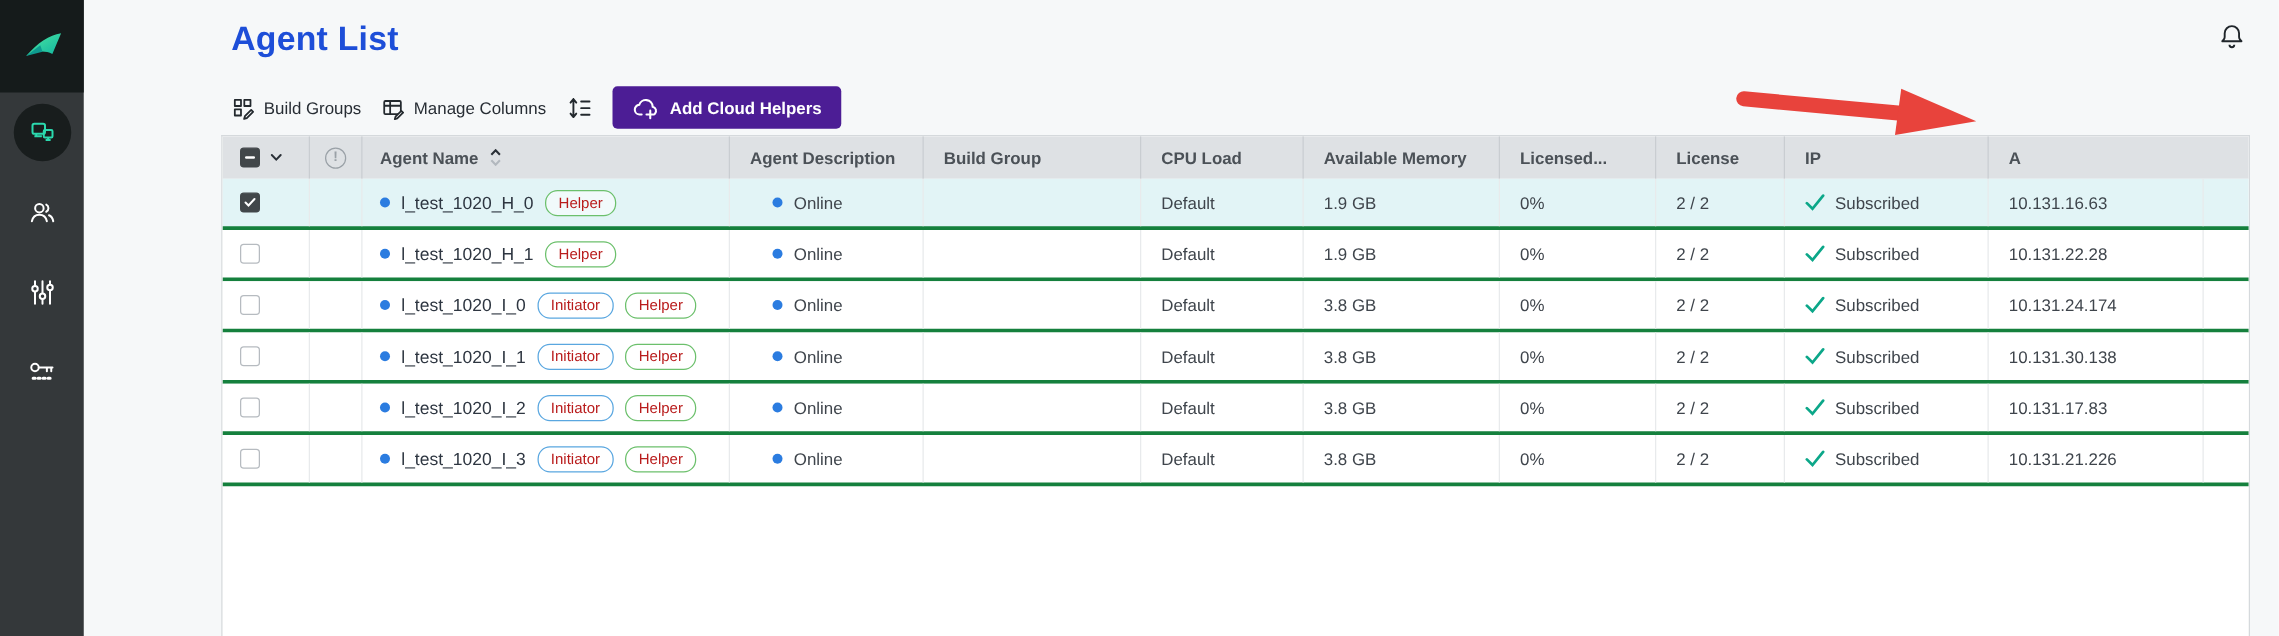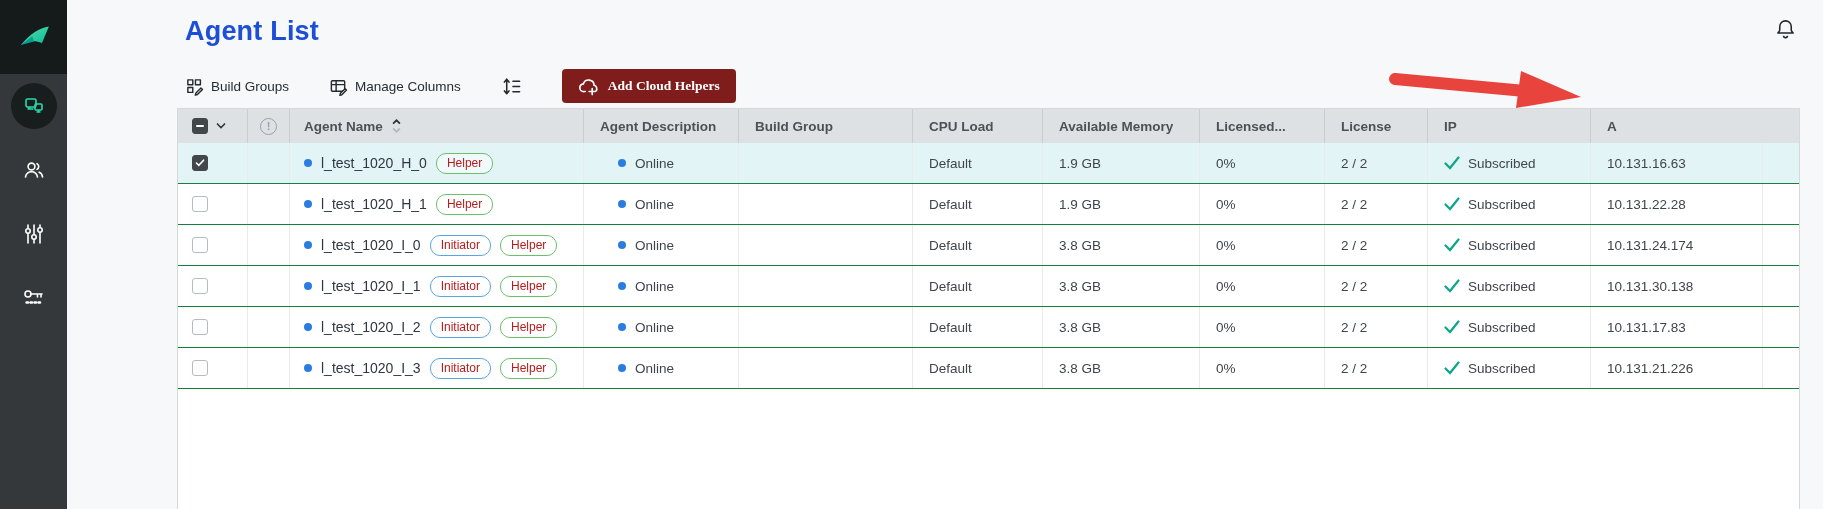--- a/index.html
+++ b/index.html
@@ -14,31 +14,31 @@
   .nav-item.active .icon-wrap { width:46px; height:46px; border-radius:50%; background:#181d1d; display:flex; align-items:center; justify-content:center; }
   .icon-wrap { display:flex; align-items:center; justify-content:center; }
 
   
   .main { position:absolute; left:67px; top:0; right:0; bottom:0; }
   .page-title { position:absolute; left:118px; top:16px; font-size:27px; font-weight:700; color:#1d4ed8; letter-spacing:.2px; }
   .bell-btn { position:absolute; right:26px; top:18px; background:none; border:none; cursor:pointer; }
 
   .toolbar { position:absolute; left:118px; right:30px; top:68px; height:36px; display:flex; align-items:center; justify-content:space-between; }
   .tb-left { display:flex; align-items:center; gap:36px; }
-  .tb-right { display:flex; align-items:center; gap:40px; }
+  .tb-right { display:flex; align-items:center; gap:16px; }
   .tb-item { display:flex; align-items:center; gap:7px; font-size:13.5px; color:#272d34; cursor:pointer; background:none; border:none; font-family:inherit; }
-  .add-btn { display:flex; align-items:center; gap:8px; background:#7f1d1d; color:#fff; border:none; border-radius:4px; height:34px; padding:0 16px; font-size:13.5px; font-weight:700; font-family:Liberation Serif, serif; cursor:pointer; }
+  .add-btn { display:flex; align-items:center; gap:8px; background:#4c1d95; color:#fff; border:none; border-radius:4px; height:34px; padding:0 16px; font-size:13.5px; font-weight:700; font-family:Liberation Sans, sans-serif; cursor:pointer; }
 
   
   .table-card { position:absolute; left:110px; right:23px; top:108px; bottom:0; background:#fff; border:1px solid #d5d9dc; border-bottom:none; overflow:hidden; }
   .grid-row { display:grid; grid-template-columns:70px 42px 294px 155px 174px 130px 157px 125px 103px 163px 172px 80px; }
   .thead { height:34px; background:#dee1e4; }
   .thead .c { font-size:13.5px; font-weight:700; color:#4b5157; border-right:1px solid #c9cdd1; }
   .thead .c:last-child { border-right:none; }
-  .trow { height:41px; border-bottom:1px solid #15803d; background:#fff; cursor:pointer; }
+  .trow { height:41px; border-bottom:3px solid #15803d; background:#fff; cursor:pointer; }
   .trow.sel { background:#e2f4f6; }
   .trow .c { border-right:1px solid #e8eaec; font-size:13.5px; color:#3f454c; }
   .trow .c:last-child { border-right:none; }
   .c { display:flex; align-items:center; padding-left:16px; overflow:hidden; white-space:nowrap; }
   .c-cb { padding-left:14px; gap:7px; }
   .c-alert { justify-content:center; padding-left:0; }
   .c-name { padding-left:14px;text-align:center; }
   .c-status { padding-left:34px; }
 
   .cbx { width:16px; height:16px; border-radius:3px; border:1.5px solid #b6bbc0; background:#fff; display:inline-flex; align-items:center; justify-content:center; flex:none; }

